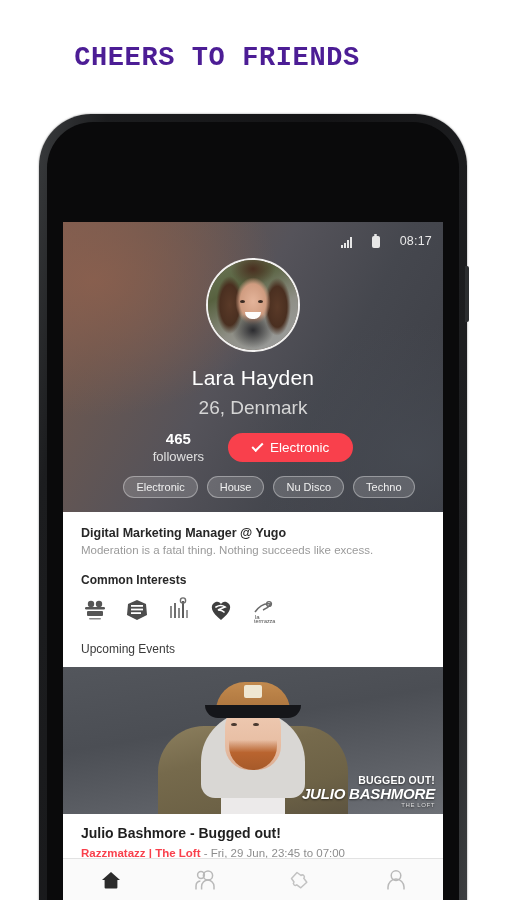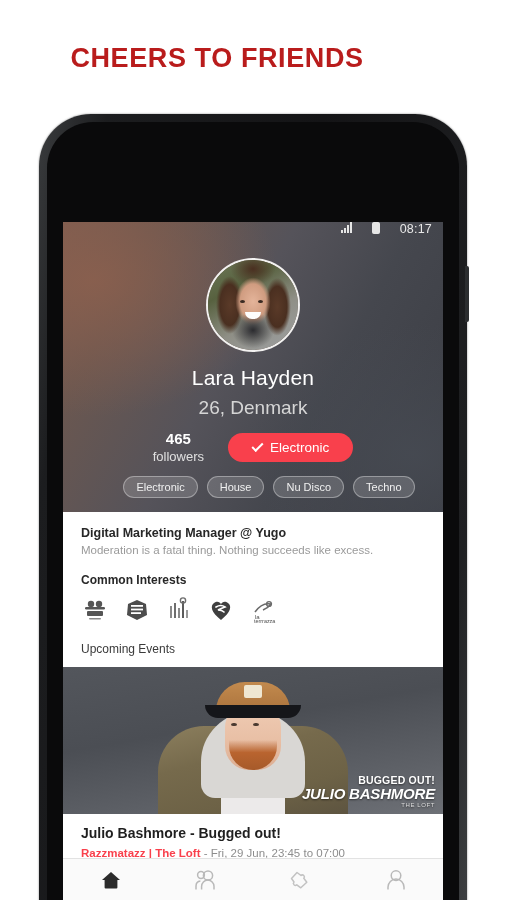--- a/index.html
+++ b/index.html
@@ -10,22 +10,22 @@
     overflow:hidden;
   }
   .page { position:relative; width:506px; height:900px; background:#fff; }
 
   
   .headline {
     position:absolute; top:43px; left:0; width:434px;
     text-align:center;
     font-size:27px; font-weight:bold;
     letter-spacing:0.6px;
-    color:#b91c1c;
-    font-family:Liberation Sans, sans-serif;
+    color:#4c1d95;
+    font-family:Liberation Mono, monospace;
   }
 
   
   .phone {
     position:absolute; left:39px; top:114px;
     width:428px; height:800px;
     border-radius:52px 52px 0 0;
     background:linear-gradient(100deg,#3a3c3e 0%,#1c1d1f 12%,#141416 50%,#1f2022 88%,#3e4042 100%);
     box-shadow:0 0 2px rgba(0,0,0,.5);
   }
@@ -72,21 +72,21 @@
   
   .profile-header {
     position:relative; height:290px;
     background:
       radial-gradient(ellipse 300px 220px at 8% 20%, rgba(140,96,78,.85) 0%, rgba(140,96,78,0) 62%),
       radial-gradient(ellipse 260px 200px at 92% 80%, rgba(70,74,82,.9) 0%, rgba(70,74,82,0) 65%),
       linear-gradient(118deg,#7b5c50 0%,#6a5750 18%,#55535a 44%,#45474e 66%,#3b3d44 100%);
   }
   .statusbar {
     position:absolute; top:0; right:0; height:26px;
-    display:flex; align-items:flex-start; gap:20px;
+    display:flex; align-items:flex-end; gap:20px;
     padding:0 11px; color:#e8e8e8; font-size:12.5px;
   }
   .sig { display:flex; align-items:flex-end; gap:1px; height:11px; }
   .sig i { width:2px; background:#e6e6e6; display:block; }
   .sig i:nth-child(1){height:3px} .sig i:nth-child(2){height:5px}
   .sig i:nth-child(3){height:8px} .sig i:nth-child(4){height:11px}
   .batt { width:8px; height:12px; border:1.4px solid #e6e6e6; border-radius:1.5px; position:relative; background:#e6e6e6; }
   .batt:after { content:""; position:absolute; top:-3px; left:1.6px; width:3px; height:2px; background:#e6e6e6; border-radius:1px; }
   .clock { font-size:12.5px; letter-spacing:.2px; }
 

